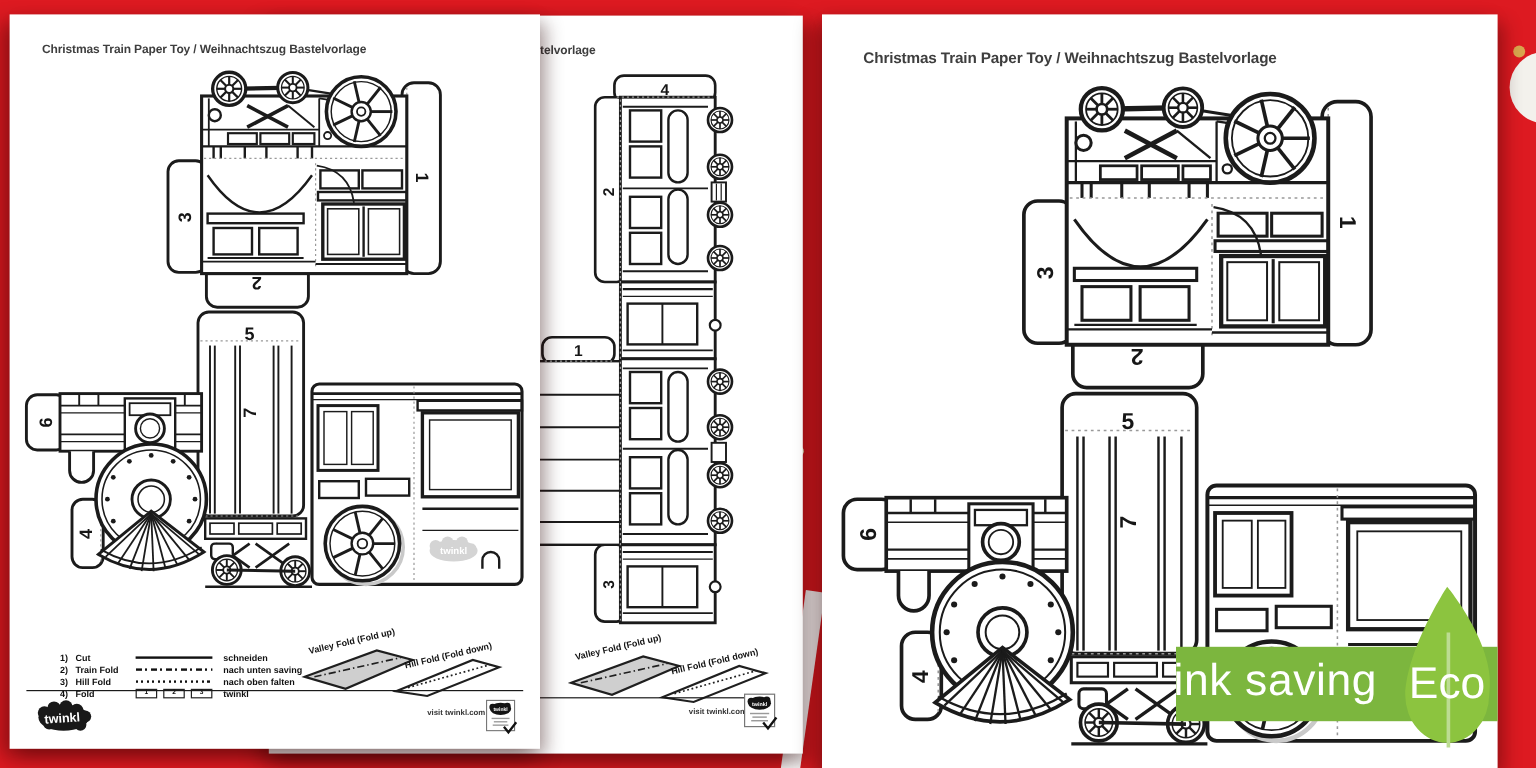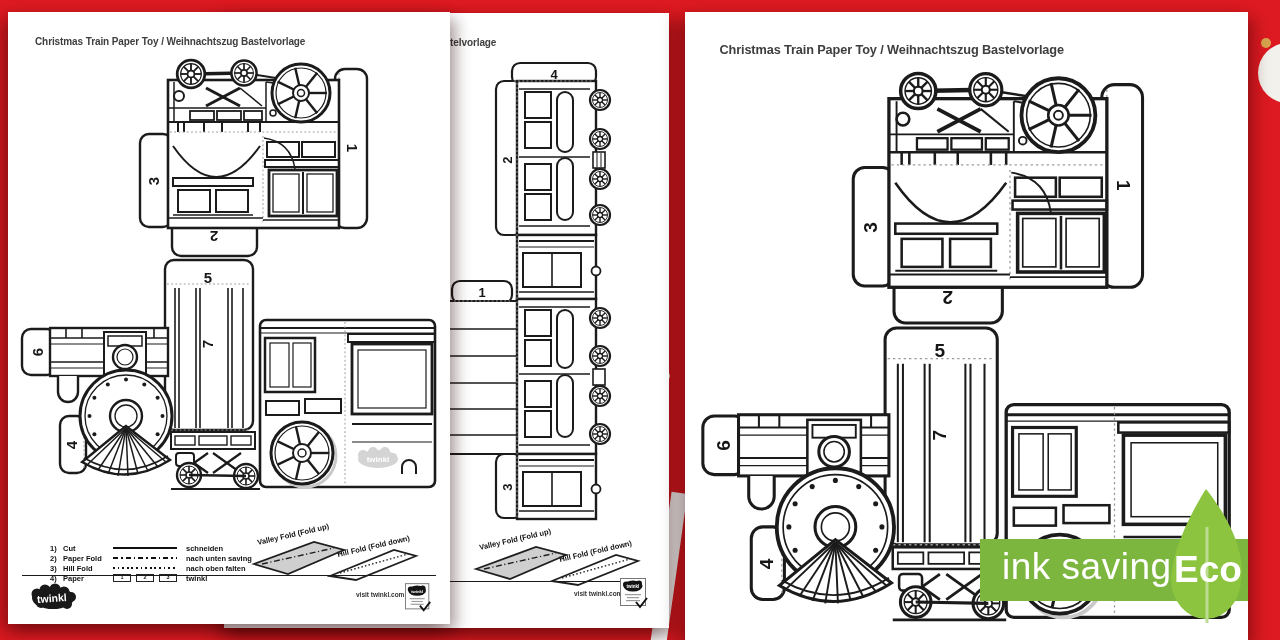--- a/index.html
+++ b/index.html
@@ -31,23 +31,23 @@
   .lsample.dotted::after{background:repeating-linear-gradient(90deg,#111 0 1.8px,transparent 1.8px 4.6px)}
   .lsample.boxes{display:flex;gap:5px;align-items:center}
   .lsample.boxes i{font-style:normal;width:17px;height:6.5px;border:1px solid #222;font-size:5.5px;
                    display:flex;align-items:center;justify-content:center;line-height:1}
   
   .foot-rule{position:absolute;height:0;border-top:1.6px solid #1a1a1a;z-index:4}
   .visit{position:absolute;font-size:6.5px;font-weight:bold;color:#333;z-index:4;white-space:nowrap}
   .svg-abs{position:absolute;overflow:visible;z-index:4}
   
   .ink-banner{position:absolute;left:980px;top:539px;width:268px;height:62px;background:#7cb63e;z-index:5}
-  .ink-text{position:absolute;left:1002px;top:546px;font-size:37px;color:#fff;z-index:6;letter-spacing:.5px}
+  .ink-text{position:absolute;left:978px;top:546px;font-size:37px;color:#fff;z-index:6;letter-spacing:.5px}
   .leaf-svg{position:absolute;left:1162px;top:487px;z-index:6}
-  .eco-text{position:absolute;left:1174px;top:549px;font-size:37px;font-weight:bold;color:#fff;z-index:7}
+  .eco-text{position:absolute;left:1174px;top:549px;font-size:37px;font-weight:normal;color:#fff;z-index:7}
   text{font-family:"Liberation Sans",sans-serif}
   .tabnum{font-size:15px;font-weight:bold;fill:#161616;text-anchor:middle}
   .tabnum-sm{font-size:13px;font-weight:bold;fill:#161616;text-anchor:middle}
   .flabel{font-size:7.5px;font-weight:bold;fill:#111}
 </style>
 </head>
 <body>
 
 <div class="stage">
 
@@ -480,33 +480,33 @@
     </svg>
     <div class="legend">
       <div class="lrow">
         <span class="lnum">1)</span>
         <span class="llabel">Cut</span>
         <span class="lsample solid"></span>
         <span class="lger">schneiden</span>
       </div>
       <div class="lrow">
         <span class="lnum">2)</span>
-        <span class="llabel">Paper Fold</span>
+        <span class="llabel">Train Fold</span>
         <span class="lsample dashdot"></span>
         <span class="lger">nach unten saving</span>
       </div>
       <div class="lrow">
         <span class="lnum">3)</span>
         <span class="llabel">Hill Fold</span>
         <span class="lsample dotted"></span>
         <span class="lger">nach oben falten</span>
       </div>
       <div class="lrow">
         <span class="lnum">4)</span>
-        <span class="llabel">Paper</span>
+        <span class="llabel">Fold</span>
         <span class="lsample boxes">
             <i>1</i>
             <i>2</i>
             <i>3</i>
           </span>
         <span class="lger">twinkl</span>
       </div>
     </div>
     <svg class="svg-abs" style="left:244px;top:520px" width="168" height="52" viewBox="0 0 168 52">
         <use href="#fold-pair"></use>

